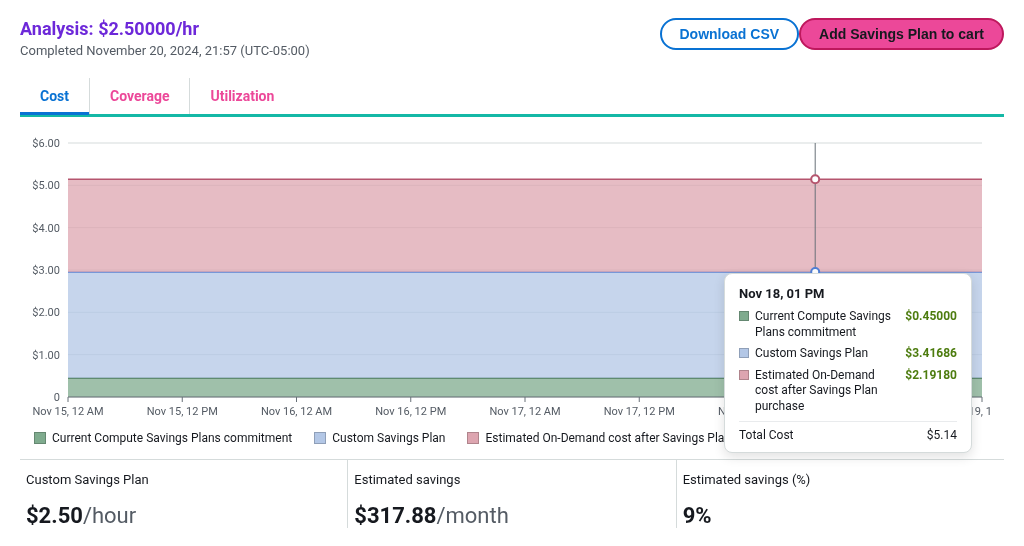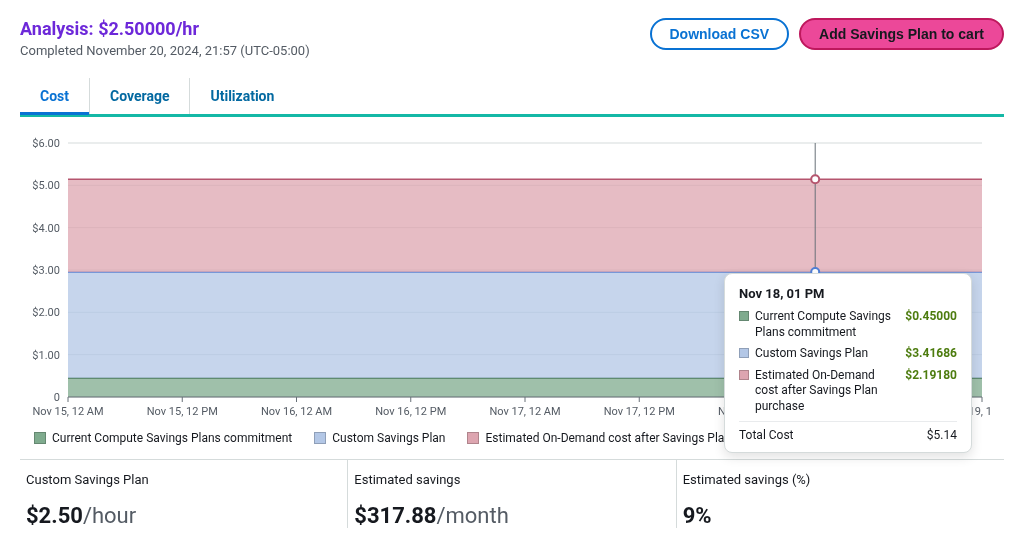--- a/index.html
+++ b/index.html
@@ -24,21 +24,21 @@
   .title {
     font-size: 18px;
     font-weight: 700;
     color: #6d28d9;
   }
   .subtitle {
     font-size: 13px;
     color: #545b64;
     margin-top: 4px;
   }
-  .header-actions { display: flex; gap: 10px; }
+  .header-actions { display: flex; }
   .btn {
     border-radius: 20px;
     padding: 6px 18px;
     font-size: 14px;
     font-weight: 700;
     cursor: pointer;
     white-space: nowrap;
   }
   .btn-outline {
     background: #fff;
@@ -52,21 +52,21 @@
   }
   .tabs {
     display: flex;
     margin-top: 20px;
     border-bottom: 3px solid #14b8a6;
   }
   .tab {
     padding: 10px 20px;
     font-size: 14px;
     font-weight: 700;
-    color: #0369a1;
+    color: #ec4899;
     cursor: pointer;
     position: relative;
     border-right: 1px solid #d5dbdb;
   }
   .tab:last-child { border-right: none; }
   .tab.active {
     color: #0972d3;
   }
   .tab.active::after {
     content: "";

